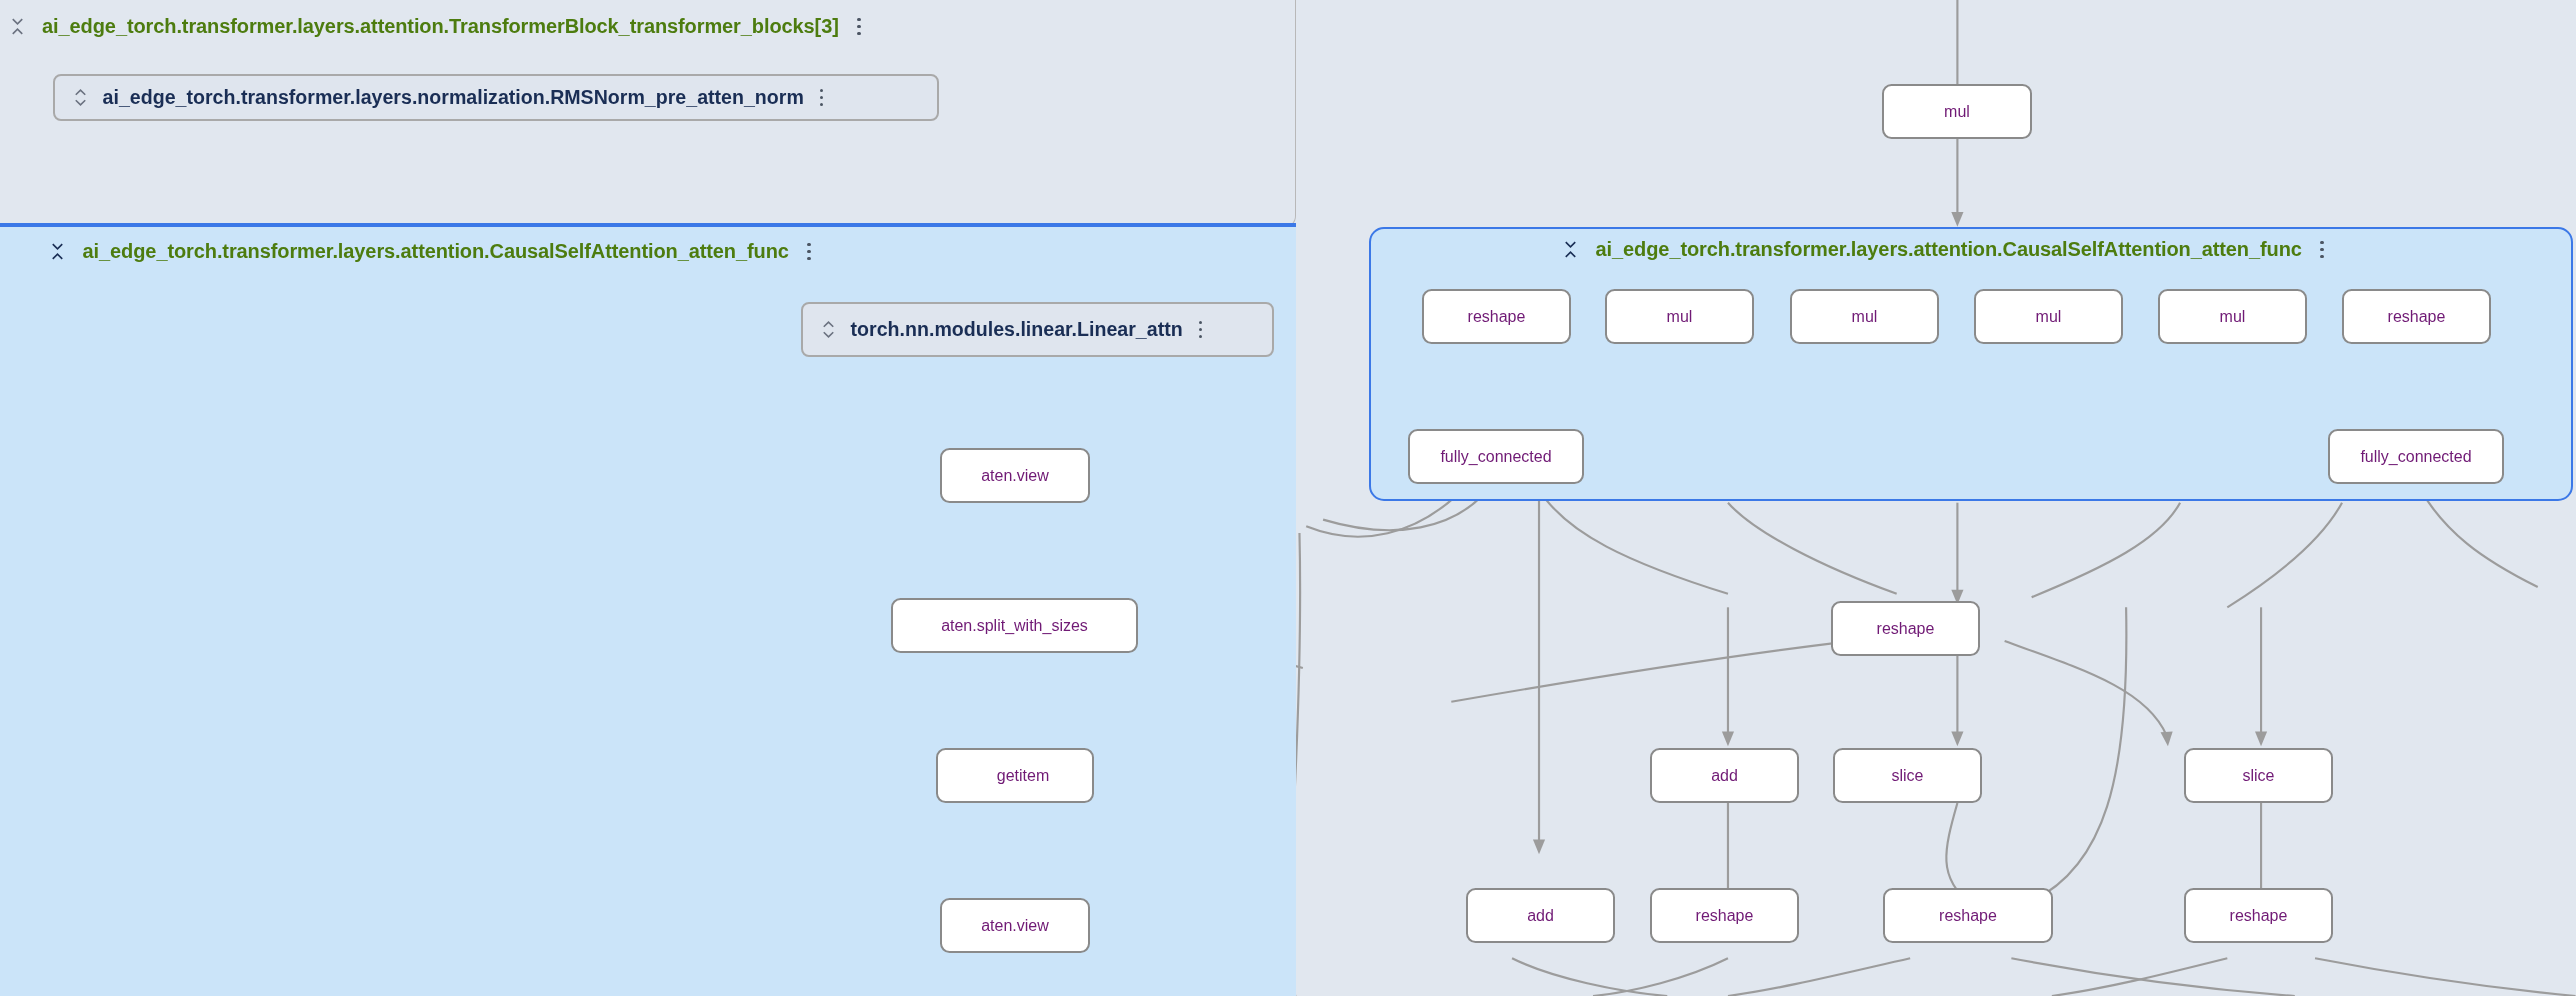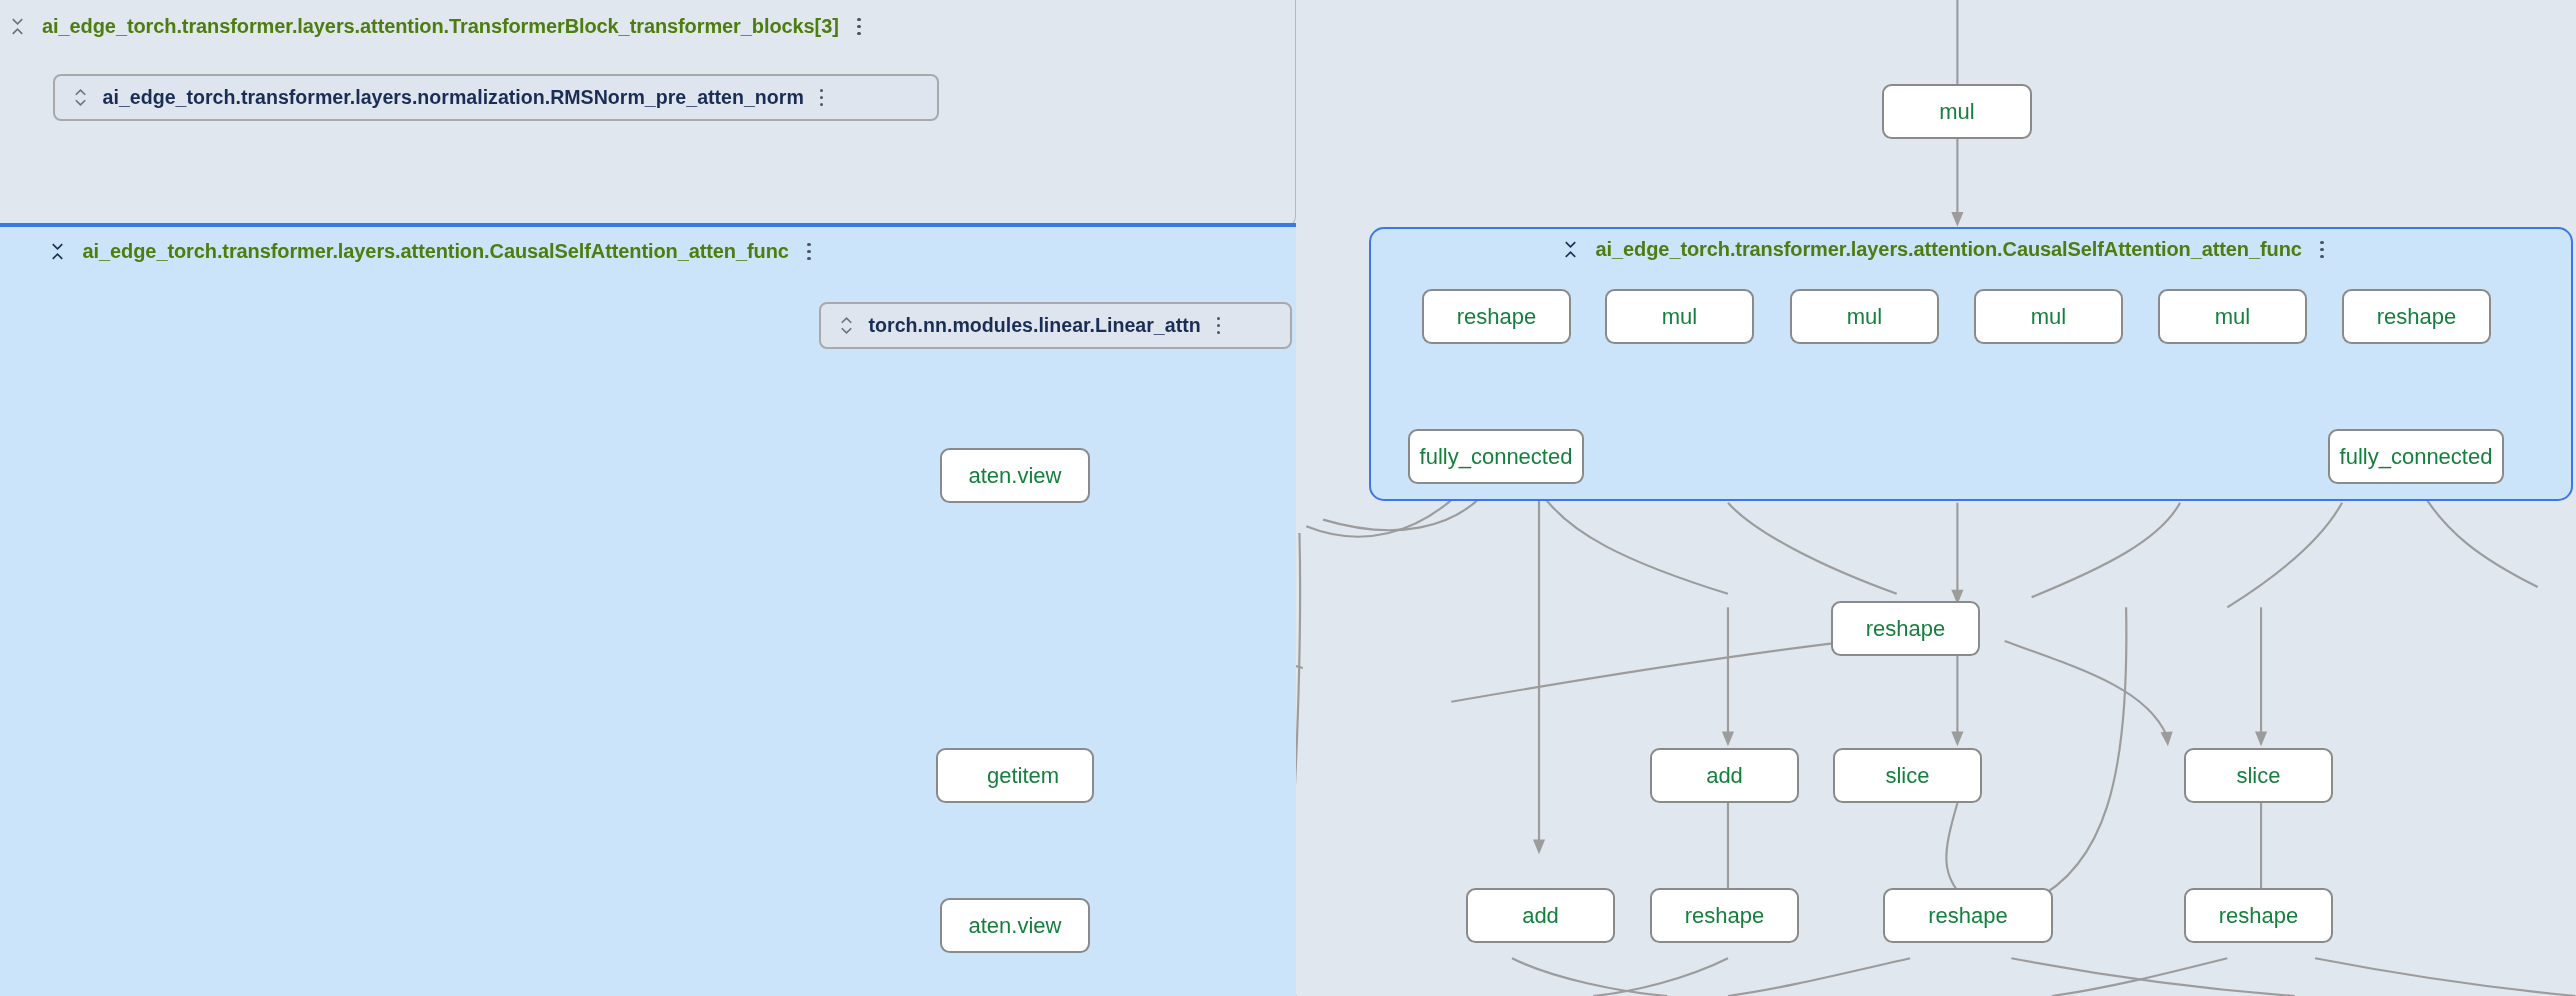--- a/index.html
+++ b/index.html
@@ -94,22 +94,22 @@
     box-sizing: border-box;
     background: #ffffff;
     border: 2px solid #8a8a8a;
     border-radius: 9.5px;
     display: flex;
     align-items: center;
     justify-content: center;
     white-space: nowrap;
   }
   .node-label {
-    font-size: 22px;
-    color: #15803d;
+    font-size: 16px;
+    color: #701a75;
   }
 
   
   .edges {
     position: absolute;
     left: 0; top: 0;
     width: 2576px; height: 996px;
     pointer-events: none;
   }
   .edges path, .edges line { fill: none; stroke: #9c9c9c; stroke-width: 3.2; }
@@ -252,39 +252,42 @@
       </svg>
     </span>
     <span class="group-title">ai_edge_torch.transformer.layers.attention.CausalSelfAttention_atten_func</span>
     <span class="kebab">
         <i></i>
         <i></i>
         <i></i>
       </span>
   </div>
 
-  <div class="chip" style="left:819px; top:302px; width:473px; height:47px;text-align:right;">
+  <div class="chip" style="left:801px; top:302px; width:473px; height:55px;text-align:right;">
     <span class="chev-pair">
       <svg width="15" height="23" viewBox="0 0 22 34">
         <polyline points="4,13 11,6 18,13" fill="none" stroke="#6b7280" stroke-width="2.4"></polyline>
         <polyline points="4,21 11,28 18,21" fill="none" stroke="#6b7280" stroke-width="2.4"></polyline>
       </svg>
     </span>
     <span class="chip-title">torch.nn.modules.linear.Linear_attn</span>
     <span class="kebab">
         <i></i>
         <i></i>
         <i></i>
       </span>
   </div>
 
   <div class="node" style="left:940px; top:448px; width:150px; height:55px;">
     <span class="node-label">aten.view</span>
   </div>
 
+  <div class="node" style="left:891px; top:598px; width:247px; height:55px;">
+    <span class="node-label">aten.split_with_sizes</span>
+  </div>
 
   <div class="node" style="left:936px; top:748px; width:158px; height:55px;padding-left:16px;">
     <span class="node-label">getitem</span>
   </div>
 
   <div class="node" style="left:940px; top:898px; width:150px; height:55px;">
     <span class="node-label">aten.view</span>
   </div>
 
   <div class="node" style="left:1882px; top:84px; width:150px; height:55px;">

